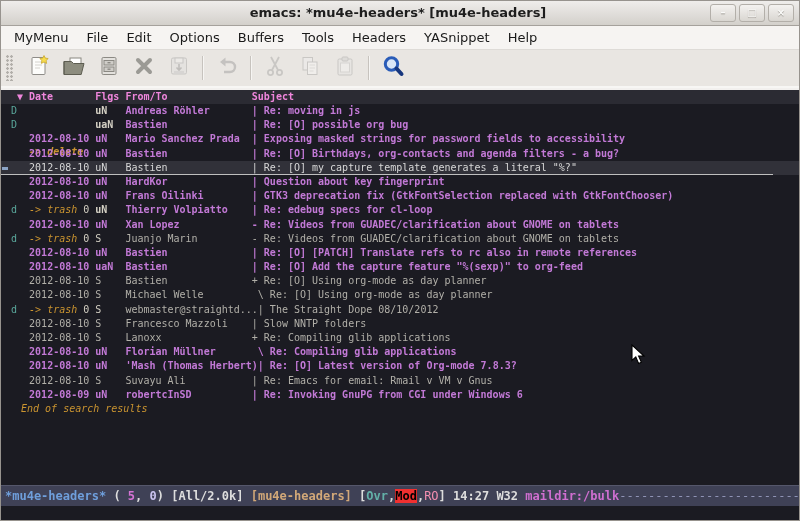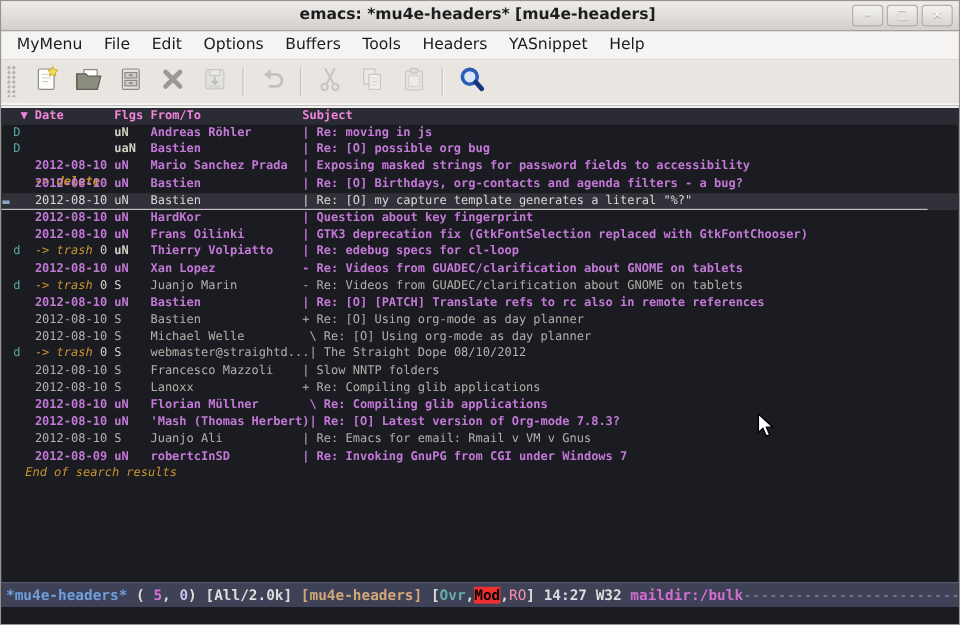--- a/index.html
+++ b/index.html
@@ -181,29 +181,30 @@
         <div class="line"><span class="mk c-mark">D </span><span class="c-date"><span class="mdel"> -&gt; delete</span></span><span class="dimb c-flags">uaN</span><span class="u c-from">Bastien</span><span class="u">| Re: [O] possible org bug</span></div>
         <div class="line"><span class="u c-mark">  </span><span class="c-date"><span class="u"> 2012-08-10</span></span><span class="u c-flags">uN</span><span class="u c-from">Mario Sanchez Prada</span><span class="u">| Exposing masked strings for password fields to accessibility</span></div>
         <div class="line"><span class="u c-mark">  </span><span class="c-date"><span class="u"> 2012-08-10</span></span><span class="u c-flags">uN</span><span class="u c-from">Bastien</span><span class="u">| Re: [O] Birthdays, org-contacts and agenda filters - a bug?</span></div>
         <div class="line current"><i class="fringe-mark"></i><span class="cur c-mark">  </span><span class="c-date"><span class="cur"> 2012-08-10</span></span><span class="cur c-flags">uN</span><span class="cur c-from">Bastien</span><span class="cur">| Re: [O] my capture template generates a literal "%?"</span></div>
         <div class="line"><span class="u c-mark">  </span><span class="c-date"><span class="u"> 2012-08-10</span></span><span class="u c-flags">uN</span><span class="u c-from">HardKor</span><span class="u">| Question about key fingerprint</span></div>
         <div class="line"><span class="u c-mark">  </span><span class="c-date"><span class="u"> 2012-08-10</span></span><span class="u c-flags">uN</span><span class="u c-from">Frans Oilinki</span><span class="u">| GTK3 deprecation fix (GtkFontSelection replaced with GtkFontChooser)</span></div>
         <div class="line"><span class="mk c-mark">d </span><span class="c-date"><span class="mtrash"> -&gt; trash</span><span class="dim"> 0</span></span><span class="dimb c-flags">uN</span><span class="u c-from">Thierry Volpiatto</span><span class="u">| Re: edebug specs for cl-loop</span></div>
         <div class="line"><span class="u c-mark">  </span><span class="c-date"><span class="u"> 2012-08-10</span></span><span class="u c-flags">uN</span><span class="u c-from">Xan Lopez</span><span class="u">- Re: Videos from GUADEC/clarification about GNOME on tablets</span></div>
         <div class="line"><span class="mk c-mark">d </span><span class="c-date"><span class="mtrash"> -&gt; trash</span><span class="dim"> 0</span></span><span class="dim c-flags">S</span><span class="r c-from">Juanjo Marin</span><span class="r">- Re: Videos from GUADEC/clarification about GNOME on tablets</span></div>
         <div class="line"><span class="u c-mark">  </span><span class="c-date"><span class="u"> 2012-08-10</span></span><span class="u c-flags">uN</span><span class="u c-from">Bastien</span><span class="u">| Re: [O] [PATCH] Translate refs to rc also in remote references</span></div>
+        <div class="line"><span class="u c-mark">  </span><span class="c-date"><span class="u"> 2012-08-10</span></span><span class="u c-flags">uaN</span><span class="u c-from">Bastien</span><span class="u">| Re: [O] Add the capture feature "%(sexp)" to org-feed</span></div>
         <div class="line"><span class="r c-mark">  </span><span class="c-date"><span class="r"> 2012-08-10</span></span><span class="r c-flags">S</span><span class="r c-from">Bastien</span><span class="r">+ Re: [O] Using org-mode as day planner</span></div>
         <div class="line"><span class="r c-mark">  </span><span class="c-date"><span class="r"> 2012-08-10</span></span><span class="r c-flags">S</span><span class="r c-from">Michael Welle</span><span class="r"> \ Re: [O] Using org-mode as day planner</span></div>
         <div class="line"><span class="mk c-mark">d </span><span class="c-date"><span class="mtrash"> -&gt; trash</span><span class="dim"> 0</span></span><span class="dim c-flags">S</span><span class="r c-from">webmaster@straightd...</span><span class="r">| The Straight Dope 08/10/2012</span></div>
         <div class="line"><span class="r c-mark">  </span><span class="c-date"><span class="r"> 2012-08-10</span></span><span class="r c-flags">S</span><span class="r c-from">Francesco Mazzoli</span><span class="r">| Slow NNTP folders</span></div>
         <div class="line"><span class="r c-mark">  </span><span class="c-date"><span class="r"> 2012-08-10</span></span><span class="r c-flags">S</span><span class="r c-from">Lanoxx</span><span class="r">+ Re: Compiling glib applications</span></div>
         <div class="line"><span class="u c-mark">  </span><span class="c-date"><span class="u"> 2012-08-10</span></span><span class="u c-flags">uN</span><span class="u c-from">Florian Müllner</span><span class="u"> \ Re: Compiling glib applications</span></div>
         <div class="line"><span class="u c-mark">  </span><span class="c-date"><span class="u"> 2012-08-10</span></span><span class="u c-flags">uN</span><span class="u c-from">'Mash (Thomas Herbert)</span><span class="u">| Re: [O] Latest version of Org-mode 7.8.3?</span></div>
-        <div class="line"><span class="r c-mark">  </span><span class="c-date"><span class="r"> 2012-08-10</span></span><span class="r c-flags">S</span><span class="r c-from">Juanjo Ali</span><span class="r">| Re: Emacs for email: Rmail v VM v Gnus</span></div>
-        <div class="line"><span class="u c-mark">  </span><span class="c-date"><span class="u"> 2012-08-09</span></span><span class="u c-flags">uN</span><span class="u c-from">robertcInSD</span><span class="u">| Re: Invoking GnuPG from CGI under Windows 7</span></div>
+        <div class="line"><span class="r c-mark">  </span><span class="c-date"><span class="r"> 2012-08-10</span></span><span class="r c-flags">S</span><span class="r c-from">Suvayu Ali</span><span class="r">| Re: Emacs for email: Rmail v VM v Gnus</span></div>
+        <div class="line"><span class="u c-mark">  </span><span class="c-date"><span class="u"> 2012-08-09</span></span><span class="u c-flags">uN</span><span class="u c-from">robertcInSD</span><span class="u">| Re: Invoking GnuPG from CGI under Windows 6</span></div>
       </div>
     <div class="eos">End of search results</div>
   </div>
 
   <div class="modeline" id="modeline"><span class="ml-blue">*mu4e-headers*</span><span class="ml-w"> ( </span><span class="ml-pink">5</span><span class="ml-w">, </span><span class="ml-lav">0</span><span class="ml-w">) [All/2.0k] </span><span class="ml-tan">[mu4e-headers]</span><span class="ml-w"> [</span><span class="ml-teal">Ovr</span><span class="ml-w">,</span><span class="ml-mod">Mod</span><span class="ml-w">,</span><span class="ml-ro">RO</span><span class="ml-w">] </span><span class="ml-w">14:27 W32 </span><span class="ml-purple">maildir:/bulk</span><span class="ml-dash">----------------------------------</span></div>
   <div class="echo"></div>
 
 </div>
 
 <svg class="mouse-cursor" width="16" height="22" viewBox="0 0 16 22">

